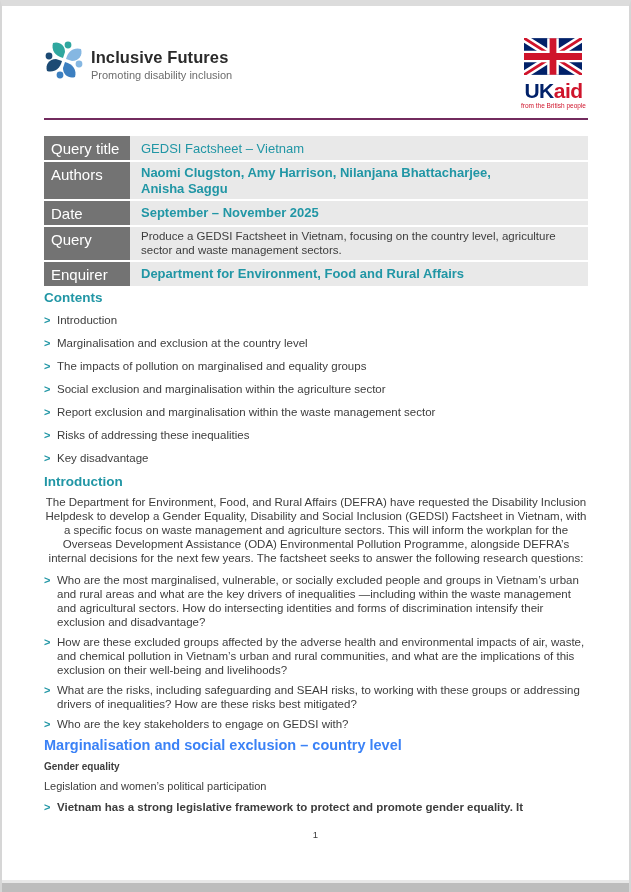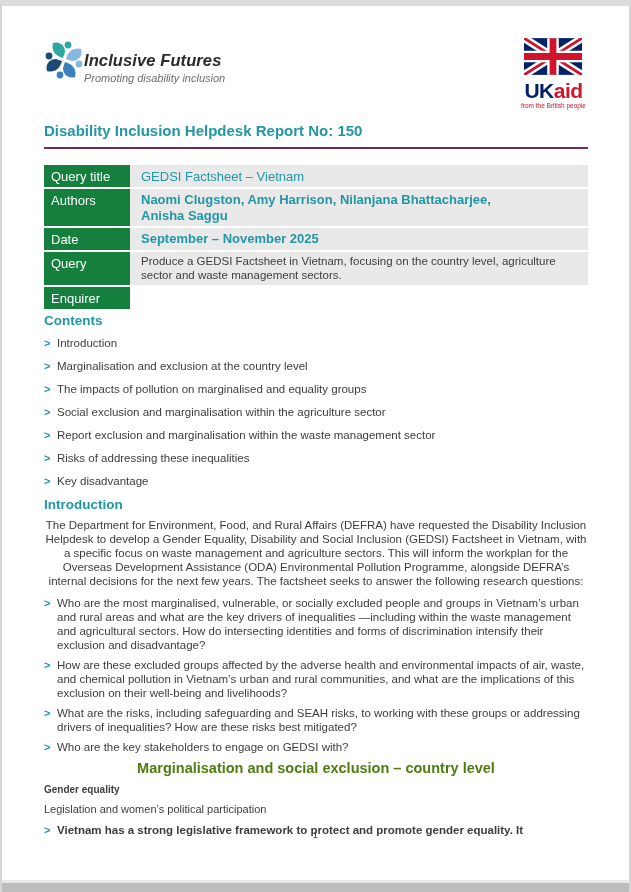--- a/index.html
+++ b/index.html
@@ -3,48 +3,48 @@
 <meta charset="utf-8">
 <style>
   html,body{margin:0;padding:0;background:#dcdcdc;font-family:"Liberation Sans","DejaVu Sans",sans-serif;}
   .viewport{position:relative;width:631px;height:892px;box-sizing:border-box;background:#ffffff;
     border-top:6px solid #dcdcdc;border-left:2px solid #d6d6d6;border-right:2px solid #d6d6d6;overflow:hidden;}
   .bottom-band{position:absolute;left:0;right:0;bottom:0;height:9px;background:#bdbdbd;border-top:3px solid #e8e8e8;}
   .content{padding:30px 41px 0 42px;}
 
   
   .hdr{display:flex;justify-content:space-between;align-items:flex-start;height:74px;}
-  .brand{display:flex;align-items:flex-end;padding-top:4px;font-style:italic;}
+  .brand{display:flex;align-items:center;gap:7px;padding-top:4px;}
   .brand-txt{padding-top:4px;}
   .brand-name{font-size:16.5px;font-weight:700;color:#2b2b2b;letter-spacing:.1px;}
   .brand-tag{font-size:11px;color:#6d6d6d;margin-top:2px;}
   .ukaid{display:flex;flex-direction:column;align-items:center;margin-top:2px;margin-right:2px;}
   .ukaid-word{font-weight:700;font-size:21px;line-height:21px;margin-top:1px;letter-spacing:-.5px;}
   .ukaid-word .uk{color:#012169;}
   .ukaid-word .aid{color:#cf142b;}
   .ukaid-tag{font-size:6.5px;color:#cf142b;margin-top:1px;}
 
   
   .report-title{margin-top:12px;font-size:15px;font-weight:700;color:#2196a5;}
   .rule{margin-top:8px;height:2px;background:#722b5e;}
 
   
   .meta{margin-top:16px;}
   .meta-row{display:flex;margin-bottom:2px;}
-  .meta-label{flex:0 0 86px;background:#15803d;color:#ffffff;font-size:13px;padding:4px 4px 3px 7px;box-sizing:border-box;}
+  .meta-label{flex:0 0 86px;background:#737373;color:#ffffff;font-size:15px;padding:4px 4px 3px 7px;box-sizing:border-box;}
   .meta-value{flex:1;background:#e9e9e9;padding:3px 24px 3px 11px;box-sizing:border-box;display:flex;align-items:center;}
   .v-teal{font-size:13px;color:#2196a5;}
   .v-teal-bold{font-size:13px;color:#2196a5;font-weight:700;line-height:15.5px;}
   .v-plain{font-size:11.5px;color:#3d3d3d;line-height:13.5px;}
   .w-authors{max-width:390px;}
   .w-query{max-width:430px;}
 
   
   .h-teal{font-size:13.5px;font-weight:700;color:#2196a5;}
-  .h-big{font-size:14.5px;font-weight:700;color:#4d7c0f;text-align:center;}
+  .h-big{font-size:14.5px;font-weight:700;color:#3b82f6;}
 
   
   .body-txt{font-size:11.5px;color:#3d3d3d;line-height:14px;text-align:center;}
   .blist{margin:0;padding:0;}
   .bitem{display:flex;margin-bottom:9px;}
   .bitem .glyph{flex:0 0 13px;color:#2196a5;font-weight:700;font-size:11px;line-height:14px;}
   .bitem .btxt{flex:1;font-size:11.5px;color:#3d3d3d;line-height:14px;}
   .q-item{margin-bottom:6px;}
   .sub-h{font-size:10px;font-weight:700;color:#3d3d3d;}
   .sub-u{font-size:11px;color:#3d3d3d;}
@@ -96,21 +96,20 @@
             <path d="M0,0 L60,38 M60,0 L0,38" stroke="#cf142b" stroke-width="3"></path>
             <path d="M30,0 V38 M0,19 H60" stroke="#ffffff" stroke-width="12"></path>
             <path d="M30,0 V38 M0,19 H60" stroke="#cf142b" stroke-width="7"></path>
           </svg>
         </span>
         <div class="ukaid-word"><span class="uk">UK</span><span class="aid">aid</span></div>
         <div class="ukaid-tag">from the British people</div>
       </div>
     </div>
 
-    <div class="report-title">Disability Inclusion Helpdesk Report No: 150</div>
     <div class="rule"></div>
 
     <div class="meta">
       <div class="meta-row">
         <div class="meta-label">Query title</div>
         <div class="meta-value">
             <span class="v-teal">GEDSI Factsheet – Vietnam</span>
           </div>
       </div>
       <div class="meta-row">
@@ -126,20 +125,23 @@
           </div>
       </div>
       <div class="meta-row">
         <div class="meta-label">Query</div>
         <div class="meta-value">
             <span class="v-plain w-query">Produce a GEDSI Factsheet in Vietnam, focusing on the country level, agriculture sector and waste management sectors.</span>
           </div>
       </div>
       <div class="meta-row">
         <div class="meta-label">Enquirer</div>
+        <div class="meta-value">
+            <span class="v-teal-bold">Department for Environment, Food and Rural Affairs</span>
+          </div>
       </div>
     </div>
 
     <div class="h-teal mt4">Contents</div>
     <div class="blist mt8">
       <div class="bitem">
           <span class="glyph">&gt;</span>
           <span class="btxt">Introduction</span>
         </div>
       <div class="bitem">

